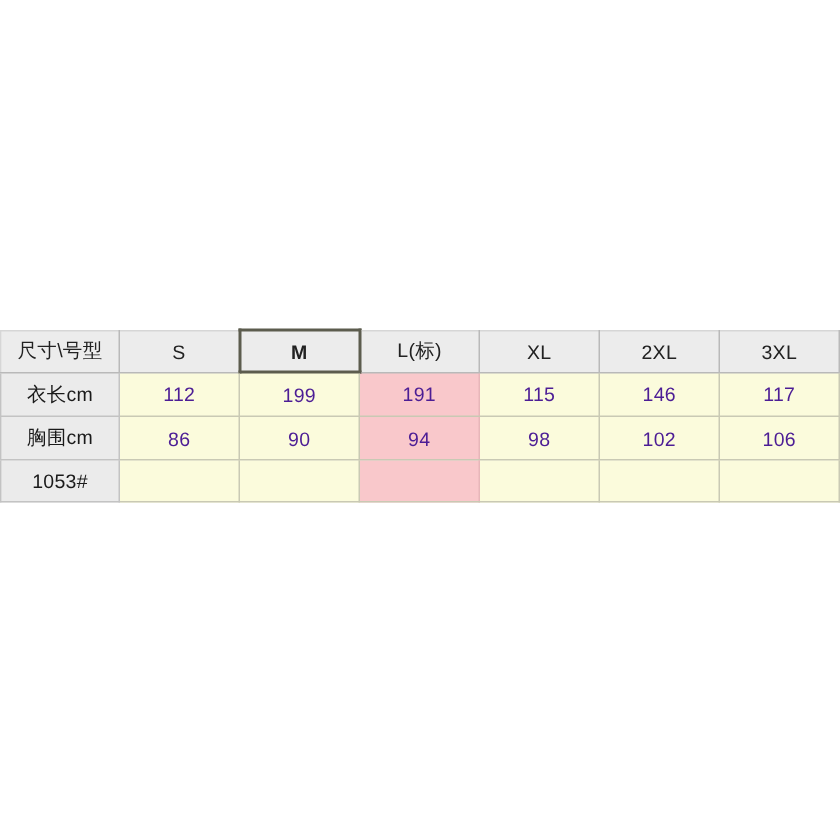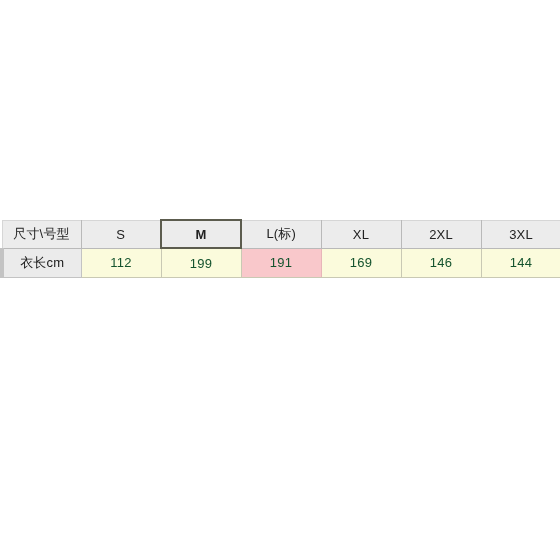--- a/index.html
+++ b/index.html
@@ -32,21 +32,21 @@
   table.size-chart col.c-data  { width: 80px; }
 
   table.size-chart td,
   table.size-chart th {
     border: 1px solid #c9c9b4;
     padding: 0;
     text-align: center;
     vertical-align: middle;
     font-weight: normal;
     font-size: 13px;
-    color: #14532d;
+    color: #4c1d95;
     letter-spacing: 0.2px;
   }
 
   
   tr.head-row th {
     height: 26px;
     background: #ececec;
     border: 1px solid #b9b9b9;
     border-top: 1px solid #d6d6d6;
     font-size: 13px;
@@ -63,21 +63,21 @@
     background: #ececec;
   }
 
   
   tr.body-row td {
     height: 28px;
   }
   tr.body-row td.cell-label {
     background: #ebebeb;
     font-size: 13px;
-    border-left: 4px solid #a21caf;
+    border-left: 1px solid #a21caf;
     border-color: #c3c3c3;
     color: #1a1a1a;
   }
   tr.body-row td.cell-data {
     background: #fbfbdc;
   }
   tr.body-row td.cell-highlight {
     background: #f9c8cb;
     border-left-color: #e7b6b9;
     border-right-color: #e7b6b9;
@@ -110,19 +110,37 @@
         <th>2XL</th>
         <th>3XL</th>
       </tr>
     </thead>
     <tbody>
       <tr class="body-row">
         <td class="cell-label">衣长cm</td>
         <td class="cell-data">112</td>
         <td class="cell-data">199</td>
         <td class="cell-data cell-highlight">191</td>
-        <td class="cell-data">169</td>
+        <td class="cell-data">115</td>
         <td class="cell-data">146</td>
-        <td class="cell-data">144</td>
+        <td class="cell-data">117</td>
+      </tr>
+      <tr class="body-row">
+        <td class="cell-label">胸围cm</td>
+        <td class="cell-data">86</td>
+        <td class="cell-data">90</td>
+        <td class="cell-data cell-highlight">94</td>
+        <td class="cell-data">98</td>
+        <td class="cell-data">102</td>
+        <td class="cell-data">106</td>
+      </tr>
+      <tr class="body-row last-row">
+        <td class="cell-label">1053#</td>
+        <td class="cell-data"></td>
+        <td class="cell-data"></td>
+        <td class="cell-data cell-highlight"></td>
+        <td class="cell-data"></td>
+        <td class="cell-data"></td>
+        <td class="cell-data"></td>
       </tr>
     </tbody>
   </table>
 </div>
 
 </body></html>

